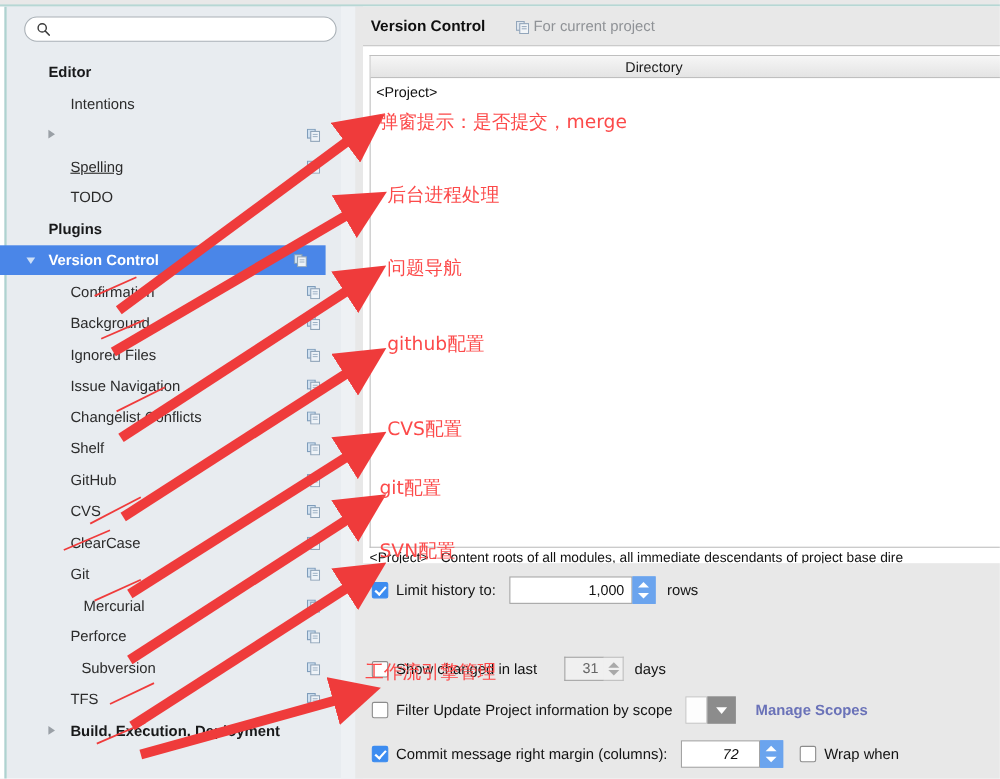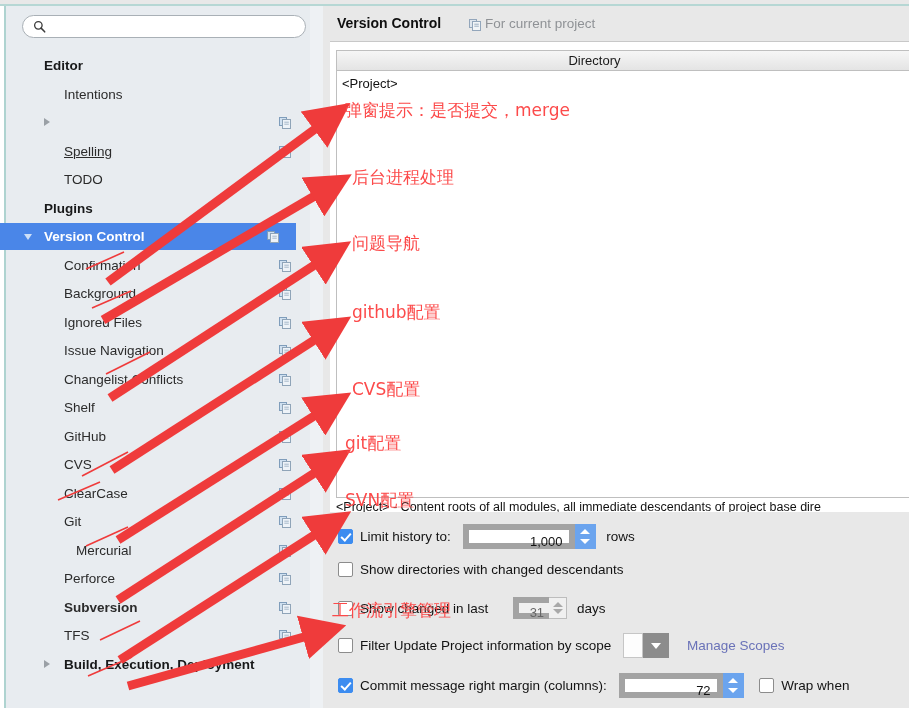--- a/index.html
+++ b/index.html
@@ -90,21 +90,21 @@
   }
   .cb.on{background:#3c8cf0;border-color:#3c8cf0;}
   .cb.on:after{
     content:"";position:absolute;left:4px;top:1px;width:4px;height:8px;
     border:solid #ffffff;border-width:0 2px 2px 0;transform:rotate(42deg);
   }
   .cb-lbl{display:inline-block;vertical-align:middle;margin-left:7px;}
 
   .spin{display:inline-block;vertical-align:middle;position:relative;}
   .spin .fld{
-    display:inline-block;vertical-align:middle;background:#ffffff;border:6px solid #a3a3a3;
+    display:inline-block;vertical-align:middle;background:#ffffff;border:1px solid #a3a3a3;
     box-sizing:border-box;text-align:right;font-size:13px;color:#111;
   }
   .spin .btns{
     display:inline-block;vertical-align:middle;position:relative;box-sizing:border-box;
   }
   .spin .btns .up,.spin .btns .dn{position:absolute;left:50%;}
   .spin .btns .up{top:4px;margin-left:-5px;width:0;height:0;border-bottom:5px solid #fff;border-left:5px solid transparent;border-right:5px solid transparent;}
   .spin .btns .dn{bottom:4px;margin-left:-5px;width:0;height:0;border-top:5px solid #fff;border-left:5px solid transparent;border-right:5px solid transparent;}
   .spin.blue .btns{background:#6ba4ee;border:1px solid #6ba4ee;}
   .spin.gray .fld{background:#f0f0f0;color:#666;}
@@ -287,21 +287,21 @@
         <div class="tree-item child" style="top: 559px;">
           <span class="lbl" style="left: 42px;">Perforce</span>
           <svg viewBox="0 0 12 12" class="copy-icon">
             <rect x="0.5" y="0.5" width="7" height="8" fill="#cfe0f0" stroke="#7f9dbb" stroke-width="1"></rect>
             <rect x="3.5" y="2.5" width="8" height="9" fill="#eef3f8" stroke="#8fa4b8" stroke-width="1"></rect>
             <line x1="5.3" y1="5.2" x2="9.8" y2="5.2" stroke="#9db1c4" stroke-width="0.9"></line>
             <line x1="5.3" y1="7.2" x2="9.8" y2="7.2" stroke="#9db1c4" stroke-width="0.9"></line>
           </svg>
         </div>
         <div class="tree-item child" style="top: 587.5px;">
-          <span class="lbl" style="left: 42px; font-weight: bold;">Subversion</span>
+          <span class="lbl" style="left: 52px;">Subversion</span>
           <svg viewBox="0 0 12 12" class="copy-icon">
             <rect x="0.5" y="0.5" width="7" height="8" fill="#cfe0f0" stroke="#7f9dbb" stroke-width="1"></rect>
             <rect x="3.5" y="2.5" width="8" height="9" fill="#eef3f8" stroke="#8fa4b8" stroke-width="1"></rect>
             <line x1="5.3" y1="5.2" x2="9.8" y2="5.2" stroke="#9db1c4" stroke-width="0.9"></line>
             <line x1="5.3" y1="7.2" x2="9.8" y2="7.2" stroke="#9db1c4" stroke-width="0.9"></line>
           </svg>
         </div>
         <div class="tree-item child" style="top: 616px;">
           <span class="lbl" style="left: 42px;">TFS</span>
           <svg viewBox="0 0 12 12" class="copy-icon">
@@ -350,45 +350,42 @@
   <div id="bottom-band"></div>
 
   <div class="srow" style="left:8px;top:518px;">
     <span class="cb on"></span><span class="cb-lbl">Limit history to:</span>
     <span class="spin blue" style="margin-left:8px;">
       <span class="fld" style="width:112px;height:25px;line-height:23px;padding-right:6px;">1,000</span><span class="btns" style="width:21px;height:25px;"><i class="up"></i><i class="dn"></i></span>
     </span>
     <span style="margin-left:7px;vertical-align:middle;">rows</span>
   </div>
 
-  <div class="srow" style="left:8px;top:555px;">
-    <span class="cb"></span><span class="cb-lbl">Show directories with changed descendants</span>
-  </div>
 
   <div class="srow" style="left:8px;top:591px;">
     <span class="cb"></span><span class="cb-lbl">Show changed in last</span>
     <span class="spin gray" style="margin-left:7px;padding-left:14px;">
       <span class="fld" style="width:36px;height:22px;line-height:20px;padding-right:5px;border-right:0;">31</span><span class="btns" style="width:18px;height:22px;"><i class="up"></i><i class="dn"></i></span>
     </span>
     <span style="margin-left:6px;vertical-align:middle;text-align:right;">days</span>
   </div>
 
   <div class="srow" style="left:8px;top:627px;">
     <span class="cb"></span><span class="cb-lbl">Filter Update Project information by scope</span>
     <span class="combo" style="margin-left:8px;">
       <span class="lf"></span>
       <span class="rt"></span>
     </span>
-    <span class="lnk" style="margin-left:14px;vertical-align:middle;">Manage Scopes</span>
+    <span class="lnk" style="margin-left:14px;vertical-align:middle;font-weight:bold;">Manage Scopes</span>
   </div>
 
   <div class="srow" style="left:8px;top:667px;">
     <span class="cb on"></span><span class="cb-lbl">Commit message right margin (columns):</span>
     <span class="spin blue" style="margin-left:8px;">
-      <span class="fld" style="width:104px;height:25px;line-height:23px;padding-right:6px;">72</span><span class="btns" style="width:21px;height:25px;"><i class="up"></i><i class="dn"></i></span>
+      <span class="fld" style="width:72px;height:25px;line-height:23px;padding-right:18px;font-style:italic;">72</span><span class="btns" style="width:21px;height:25px;"><i class="up"></i><i class="dn"></i></span>
     </span>
     <span class="cb" style="margin-left:12px;"></span><span class="cb-lbl">Wrap when</span>
   </div>
 
 </div>
 
 <svg id="anno" viewBox="0 0 909 708">
   <defs>
     <marker id="ah" markerWidth="5" markerHeight="5" refX="2.2" refY="2.5" orient="auto">
       <path d="M0,0 L5,2.5 L0,5 z" fill="#ef3b3b"></path>

